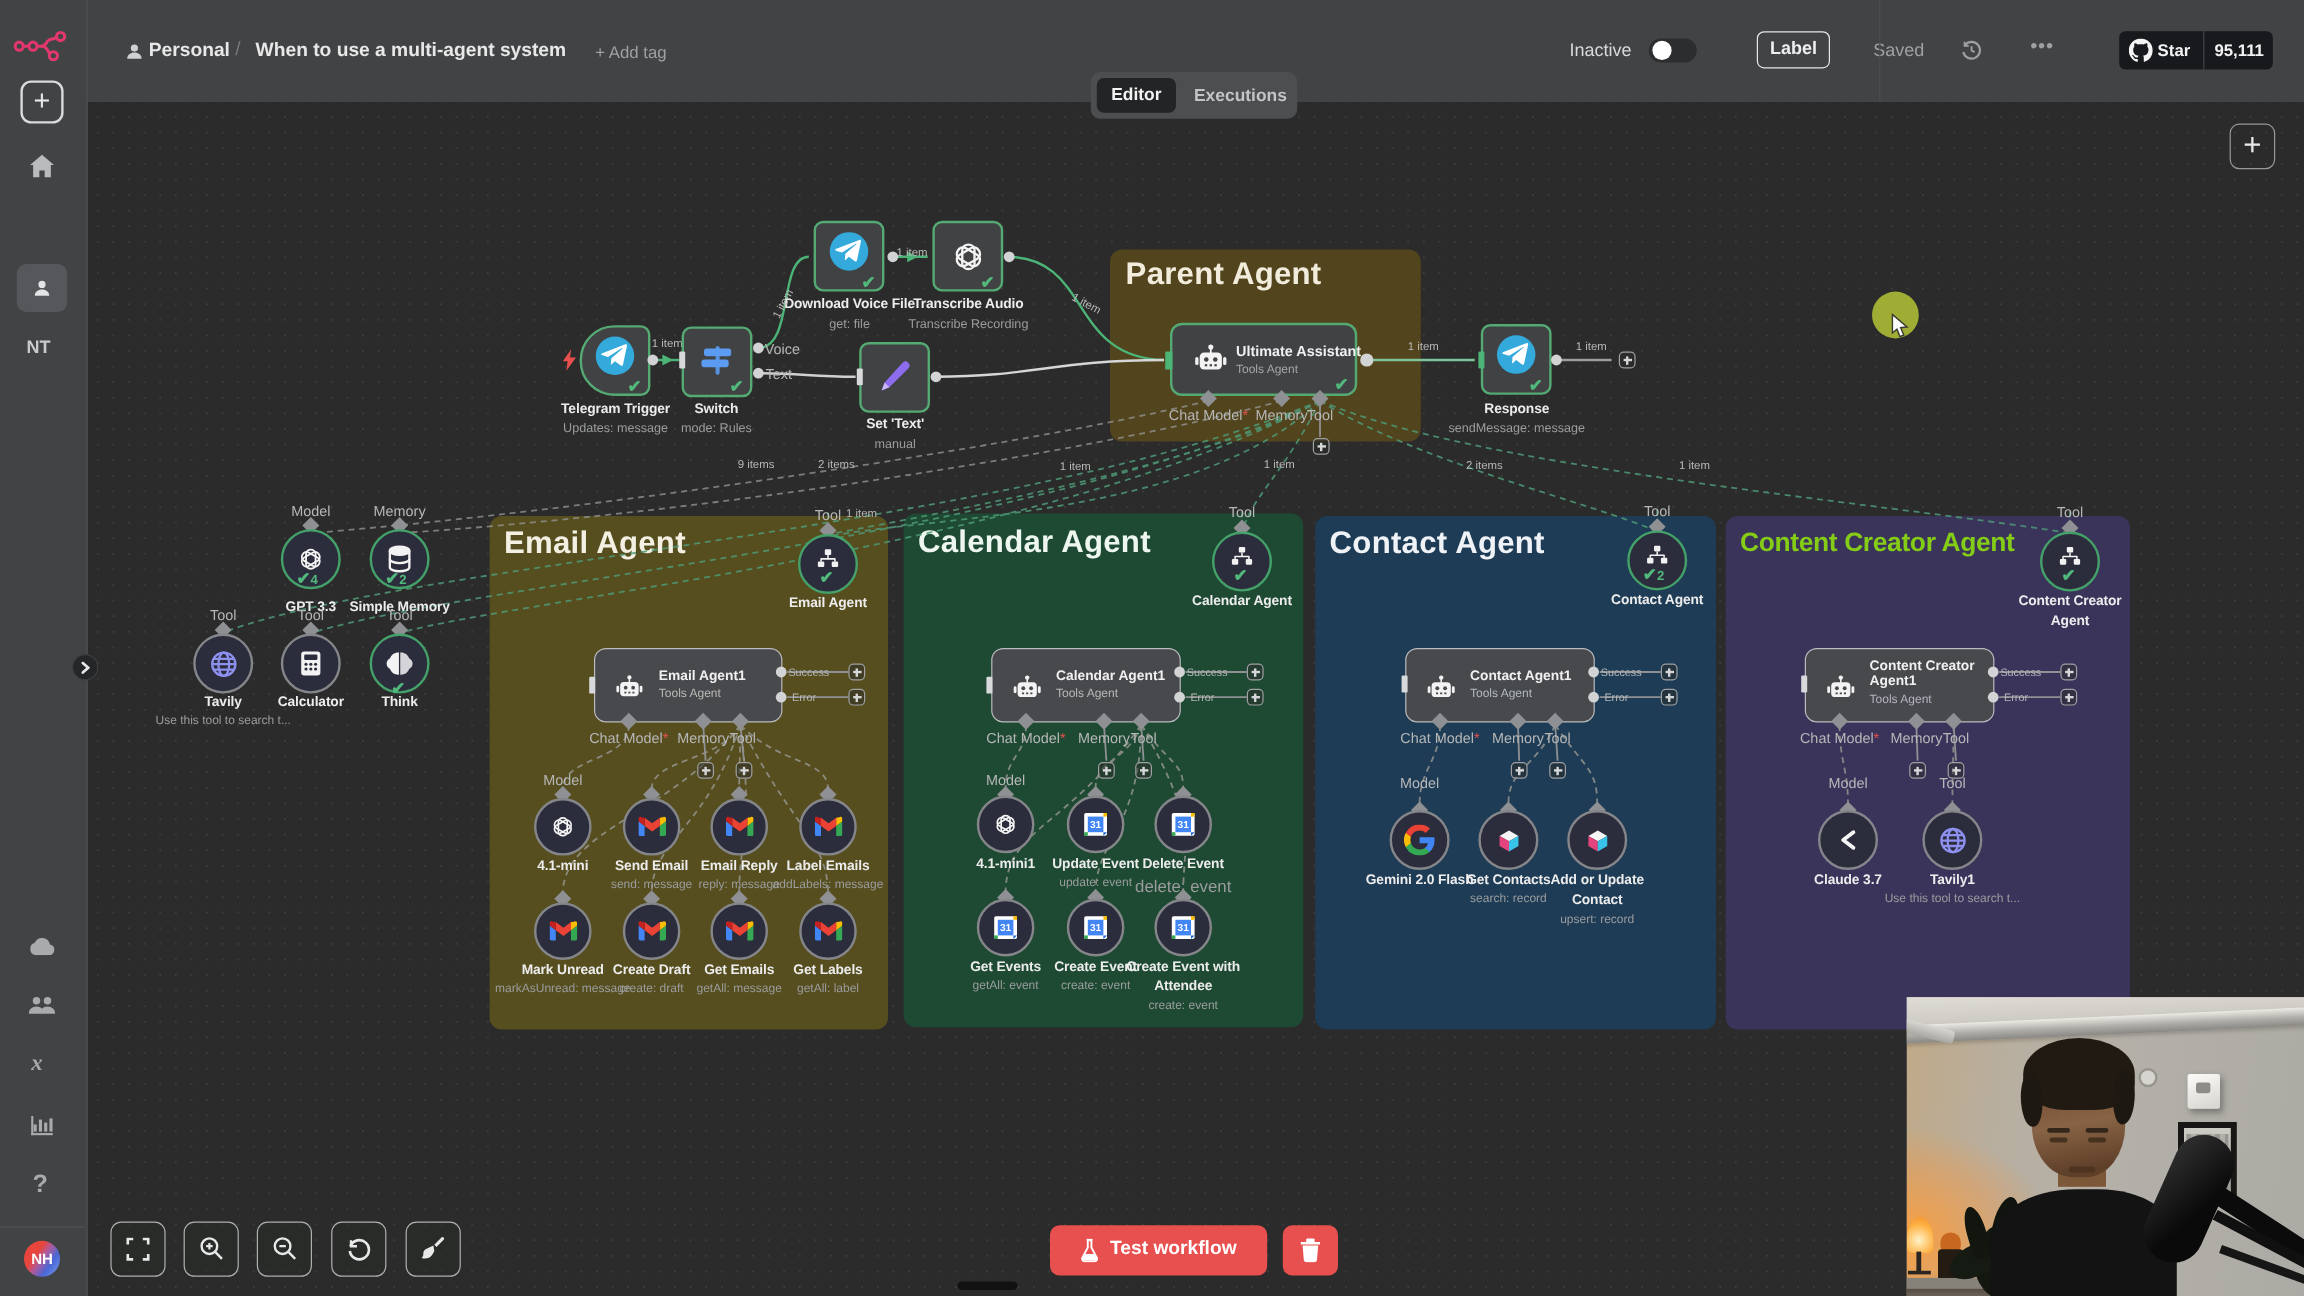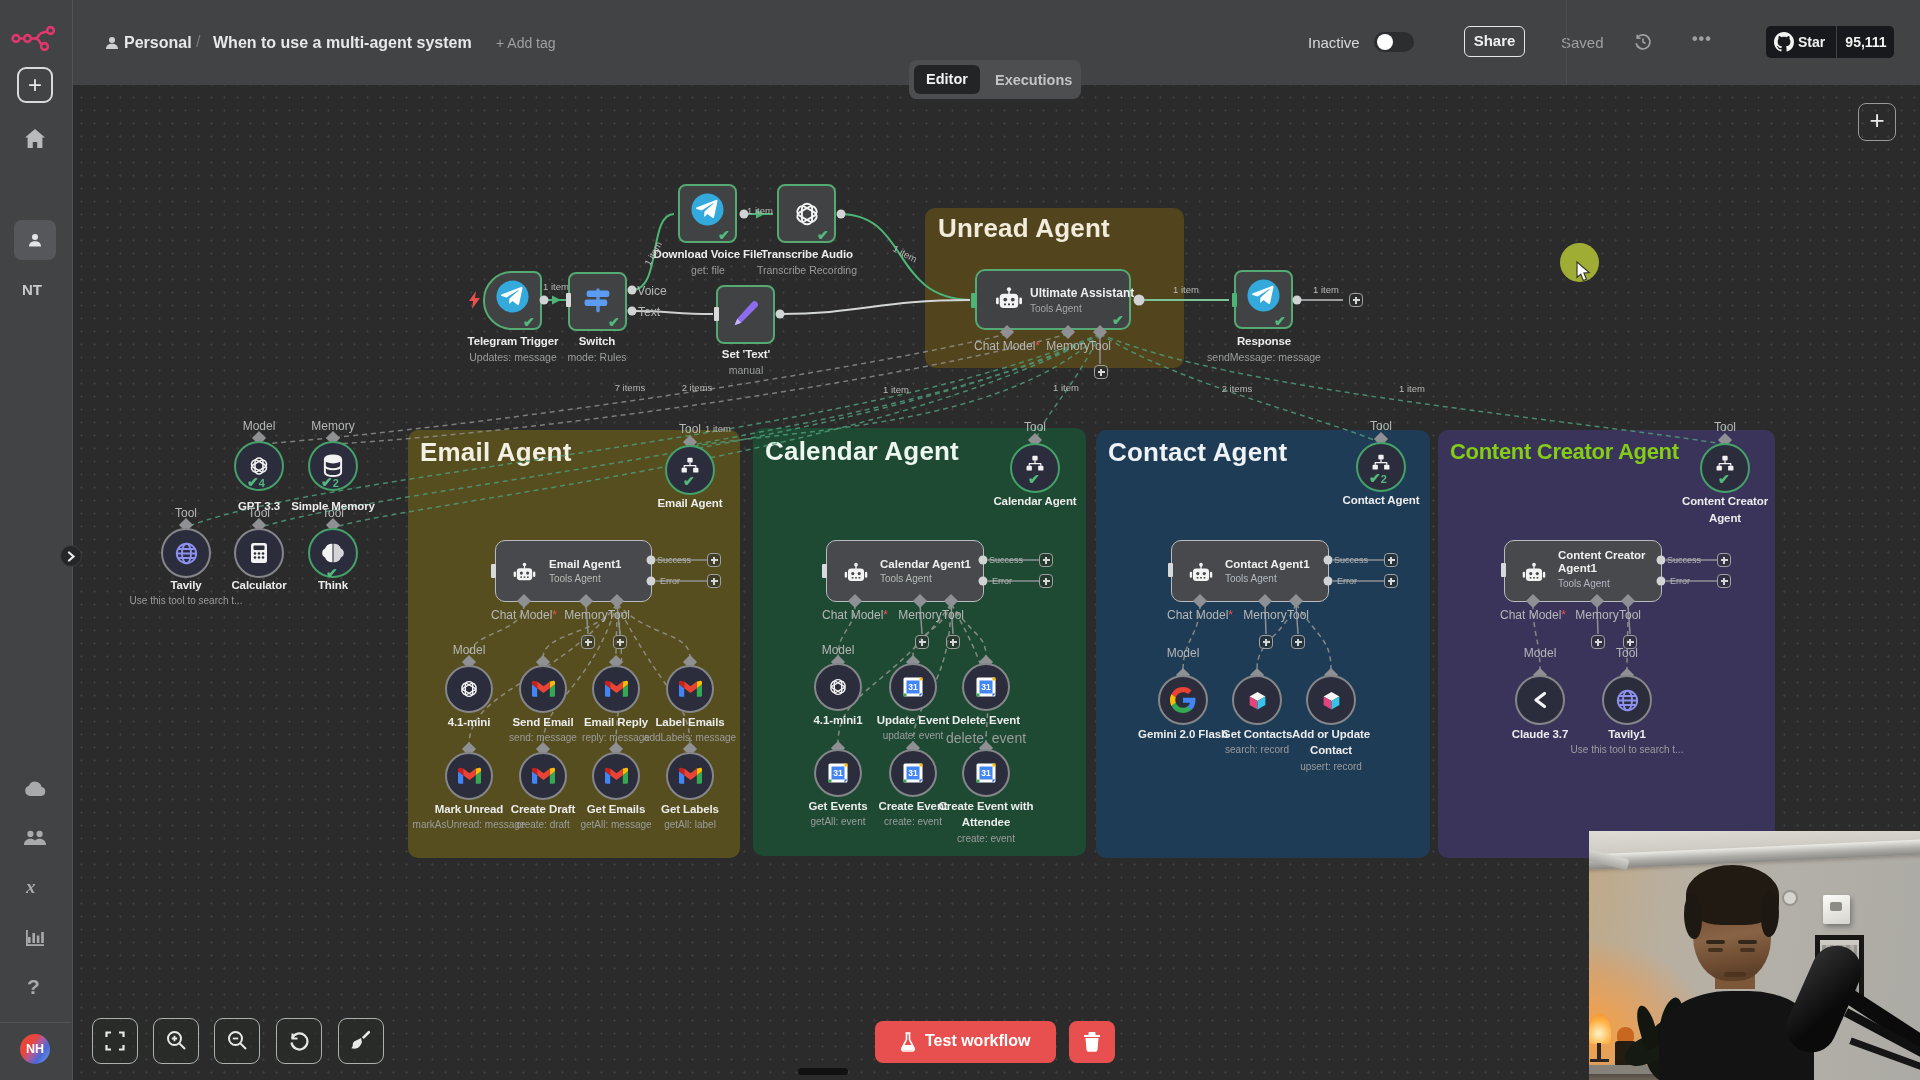--- a/index.html
+++ b/index.html
@@ -48,21 +48,21 @@
       <path d="M2 14c0-3.3 2.7-5.2 6-5.2s6 1.9 6 5.2z" fill="#cfd0d1"></path>
     </svg>
   <div class="abs hdrtxt" style="left:124px;top:34px;">Personal</div>
   <div class="abs" style="left:196px;top:33px;color:#77797b;font-size:16px;">/</div>
   <div class="abs hdrtxt" style="left:213px;top:34px;">When to use a multi-agent system</div>
   <div class="abs" style="left:496px;top:35px;color:#9fa0a2;font-size:14px;">+ Add tag</div>
 
   <div class="abs" style="left:1308px;top:34px;color:#d8d9da;font-size:15px;">Inactive</div>
   <div class="abs" style="left:1374px;top:32px;width:40px;height:20px;border-radius:10px;background:#2c2d2f;"></div>
   <div class="abs" style="left:1377px;top:34px;width:16px;height:16px;border-radius:50%;background:#fff;"></div>
-  <div class="abs" style="left:1464px;top:26px;width:61px;height:31px;border:1.6px solid #e6e7e8;border-radius:6px;box-sizing:border-box;color:#f0f0f1;font-size:15px;font-weight:bold;text-align:center;line-height:28px;">Share</div>
+  <div class="abs" style="left:1464px;top:26px;width:61px;height:31px;border:1.6px solid #e6e7e8;border-radius:6px;box-sizing:border-box;color:#f0f0f1;font-size:15px;font-weight:bold;text-align:center;line-height:28px;">Label</div>
   <div class="abs" style="left:1561px;top:34px;color:#9fa0a2;font-size:15px;">Saved</div>
   <svg class="abs" style="left:1634px;top:33px" width="18" height="18" viewBox="0 0 18 18" fill="none" stroke="#9fa0a2" stroke-width="1.8">
       <path d="M3.5 4.5a7 7 0 1 1-1.4 5.8"></path>
       <path d="M3.2 1.8v3.4h3.4" stroke-width="1.6"></path>
       <path d="M9 5.5V9l2.5 1.5" stroke-width="1.6"></path>
     </svg>
   <div class="abs" style="left:1692px;top:30px;color:#9fa0a2;font-size:16px;letter-spacing:1px;font-weight:bold;">•••</div>
   <div class="abs" style="left:1566px;top:0;width:1px;height:85px;background:#4b4d4f;"></div>
 
   <div class="abs" style="left:1766px;top:26px;width:70px;height:32px;background:#17191d;border-radius:5px 0 0 5px;"></div>
@@ -126,21 +126,21 @@
       <rect x="1" y="1" width="1.8" height="16"></rect>
     </svg>
   <div class="abs" style="left:27px;top:975px;color:#a9aaac;font-size:21px;font-weight:bold;">?</div>
   <div class="abs" style="left:0px;top:1022px;width:71px;height:1px;background:#505254;"></div>
   <div class="abs" style="left:20px;top:1034px;width:30px;height:30px;border-radius:50%;background:linear-gradient(125deg,#e8453c 0%,#e8453c 35%,#b05a9a 50%,#4a67d8 70%,#7aa0e8 100%);"></div>
   <div class="abs" style="left:35px;top:1042px;transform:translateX(-50%);color:#fff;font-size:12.5px;font-weight:bold;">NH</div>
 </div>
 <div id="gboxes">
 
   <div class="gbox" style="left:925px;top:208px;width:259px;height:160px;background:#52441c;"></div>
-  <div class="gtitle" style="left:938px;top:213px;color:#f2ecdd;">Unread Agent</div>
+  <div class="gtitle" style="left:938px;top:213px;color:#f2ecdd;">Parent Agent</div>
 
   <div class="gbox" style="left:408px;top:430px;width:332px;height:428px;background:#564e1e;"></div>
   <div class="gtitle" style="left:420px;top:437px;color:#f3f0e3;">Email Agent</div>
 
   <div class="gbox" style="left:753px;top:428px;width:333px;height:428px;background:#1e4a33;"></div>
   <div class="gtitle" style="left:765px;top:436px;color:#eef6f0;">Calendar Agent</div>
 
   <div class="gbox" style="left:1096px;top:430px;width:334px;height:428px;background:#1e3c55;"></div>
   <div class="gtitle" style="left:1108px;top:437px;color:#eff3f7;">Contact Agent</div>
 
@@ -787,21 +787,21 @@
         <ellipse cx="12" cy="12" rx="4" ry="8.6"></ellipse>
         <path d="M3.4 12h17.2M4.6 8h14.8M4.6 16h14.8"></path>
       </svg>
   </div>
   <div class="nlabel" style="left:1540px;top:728px;">Claude 3.7</div>
   <div class="nlabel" style="left:1627px;top:728px;">Tavily1</div>
   <div class="nsub" style="left:1627px;top:744px;font-size:10px;">Use this tool to search t...</div>
 </div>
 <div id="bottom">
 
-  <div class="item" style="left:630px;top:382px;">7 items</div>
+  <div class="item" style="left:630px;top:382px;">9 items</div>
   <div class="item" style="left:697px;top:382px;">2 items</div>
   <div class="item" style="left:896px;top:384px;">1 item</div>
   <div class="item" style="left:1066px;top:382px;">1 item</div>
   <div class="item" style="left:1237px;top:383px;">2 items</div>
   <div class="item" style="left:1412px;top:383px;">1 item</div>
 
   <div class="abs" style="left:92px;top:1018px;width:46px;height:46px;border:1.6px solid #aeafb1;border-radius:9px;box-sizing:border-box;background:rgba(42,43,42,.6);"></div>
   <svg class="abs" style="left:105px;top:1031px" width="20" height="20" viewBox="0 0 20 20" fill="none" stroke="#e8e8e9" stroke-width="2.2">
       <path d="M1.5 6V1.5H6M14 1.5h4.5V6M18.5 14v4.5H14M6 18.5H1.5V14"></path>
     </svg>

